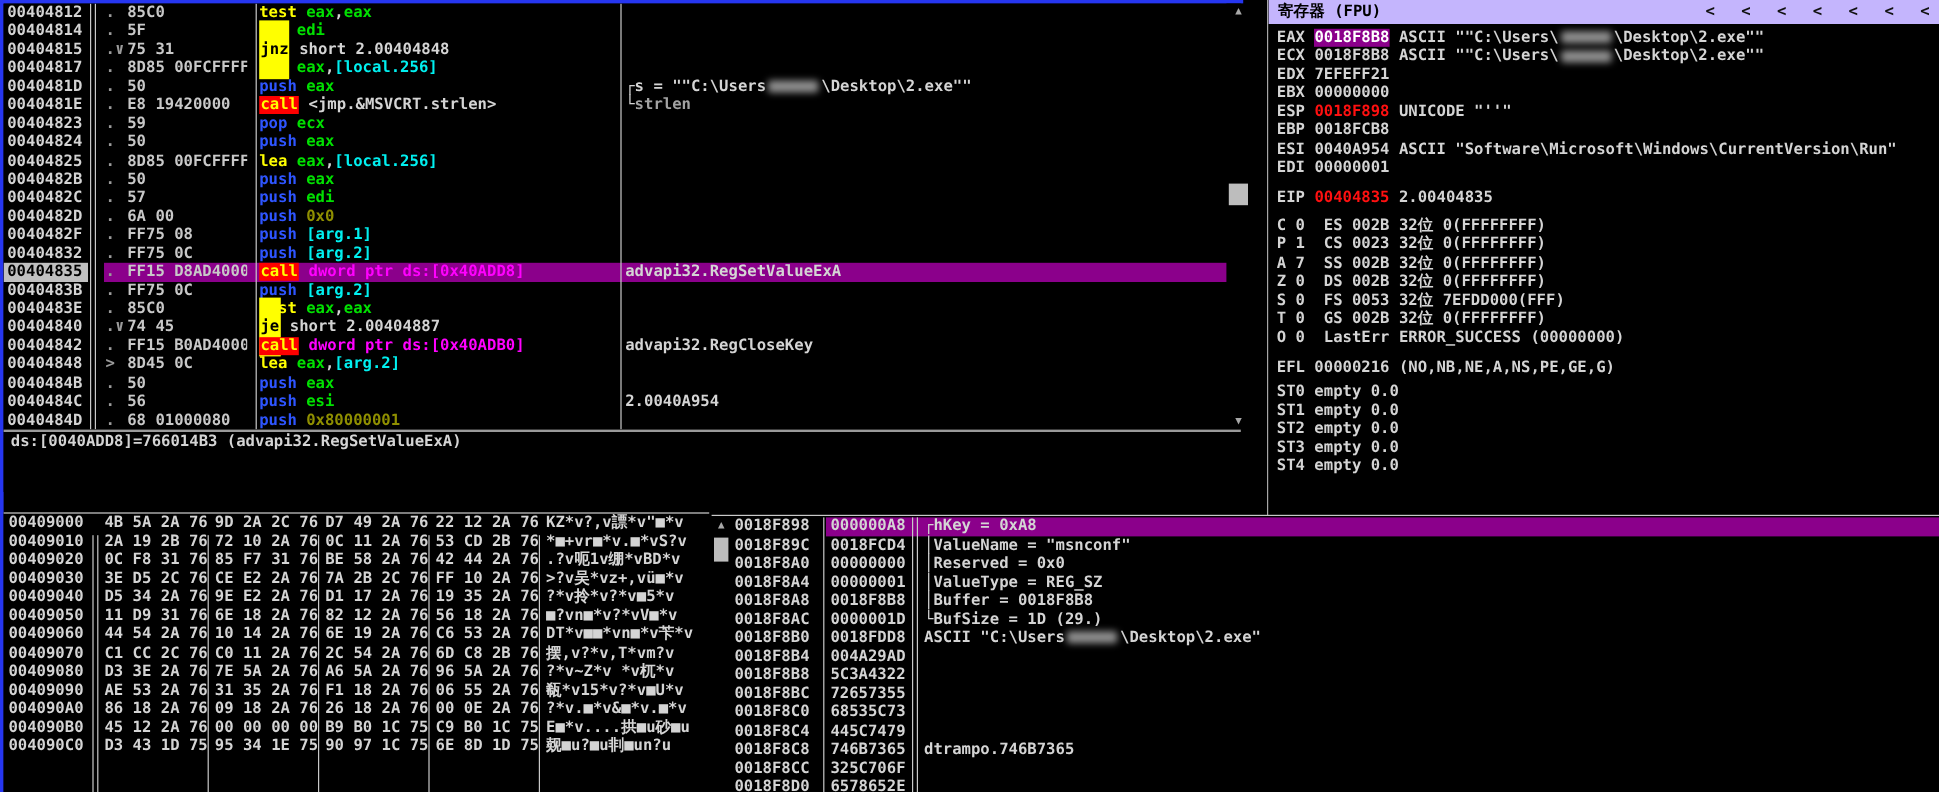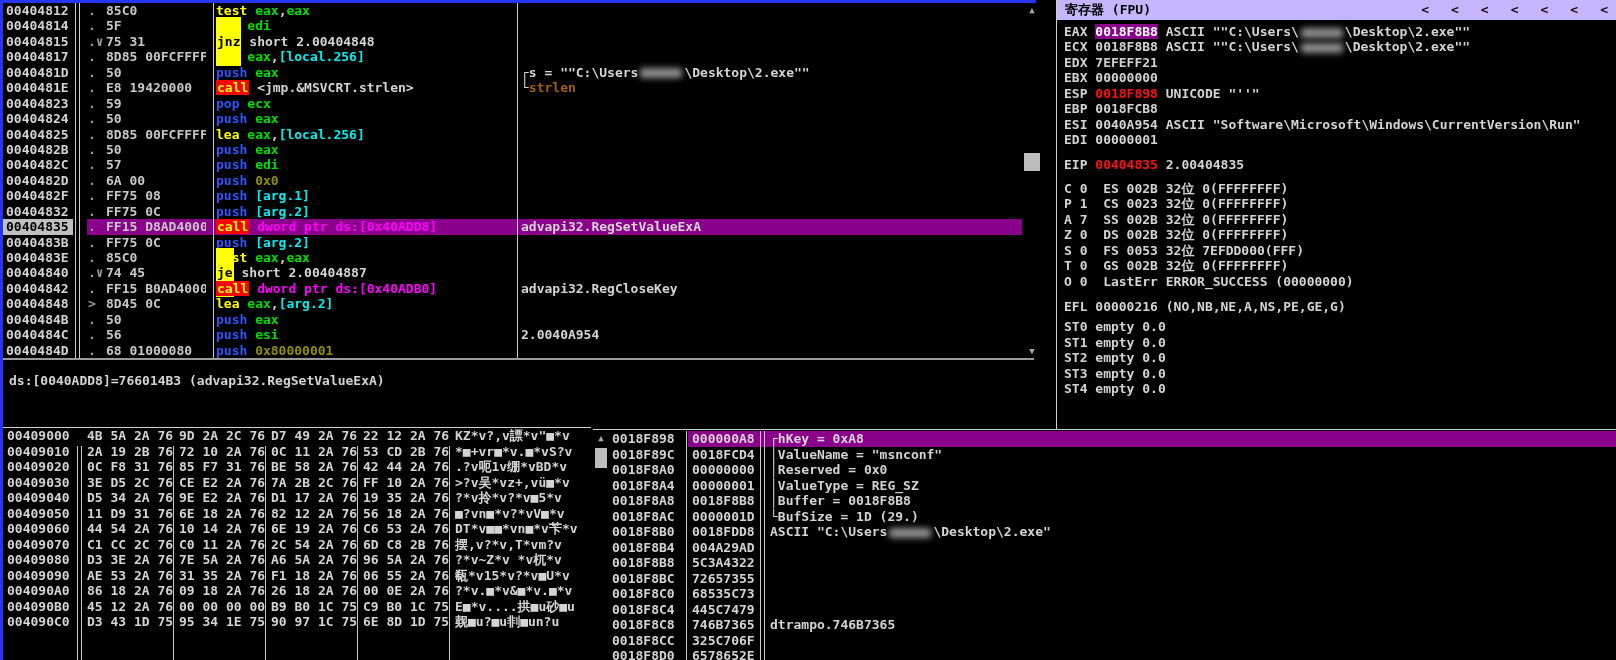--- a/index.html
+++ b/index.html
@@ -28,35 +28,35 @@
   
   .sg-tx{color:#D4D4D4;}
   .sg-mn{color:#FFFF00;}
   .sg-bl{color:#2E55FF;margin-top:44px;}
   .sg-rg{color:#00E000;}
   .sg-me{color:#00F0F0;}
   .sg-im{color:#8F8F00;}
   .sg-pt{color:#FF00FF;}
   .sg-jy{color:#000;background:#FFFF00;padding:17px 1px;}
   .sg-cr{color:#FFFF00;background:#FF0000;padding:0 1px;}
-  .sg-rd{color:#a16207;}
+  .sg-rd{color:#a3a3a3;}
   .blur{display:inline-block;width:42px;height:10px;background:#8f8f8f;
         filter:blur(3px);border-radius:2px;vertical-align:middle;margin:0 2px;}
 
   
   .sb{background:#000;}
   .sb .arr{position:absolute;left:0;width:100%;text-align:center;color:#A8A8A8;
            font-size:9px;line-height:14px;height:14px;}
   .sb .thumb{position:absolute;left:2px;right:2px;background:#BDBDBD;}
   #sb-disasm{left:1022px;top:3px;width:20px;height:355px;}
   #sb-stack{left:593px;top:431px;width:16px;height:229px;}
 
   
   #info{left:3px;top:358px;width:1031px;height:52px;border-top:2px solid #9a9a9a;
-        background:#000;padding:13px 0 0 6px;box-sizing:border-box;color:#D4D4D4;}
+        background:#000;padding:1px 0 0 6px;box-sizing:border-box;color:#D4D4D4;}
 
   
   #regs{left:1057px;top:0;width:559px;height:430px;background:#000;overflow:hidden;}
   #regs-header{position:relative;height:20px;background:#c4b5fd;color:#000;
                line-height:20px;padding-left:8px;}
   #chevrons{position:absolute;right:8px;top:0;display:flex;gap:22px;}
   #chevrons span{color:#111;font-size:13px;}
   #regs-body{padding:4px 0 0 7px;}
   .rline{height:15.45px;line-height:15.45px;white-space:pre;}
   .rname{color:#D4D4D4;}

